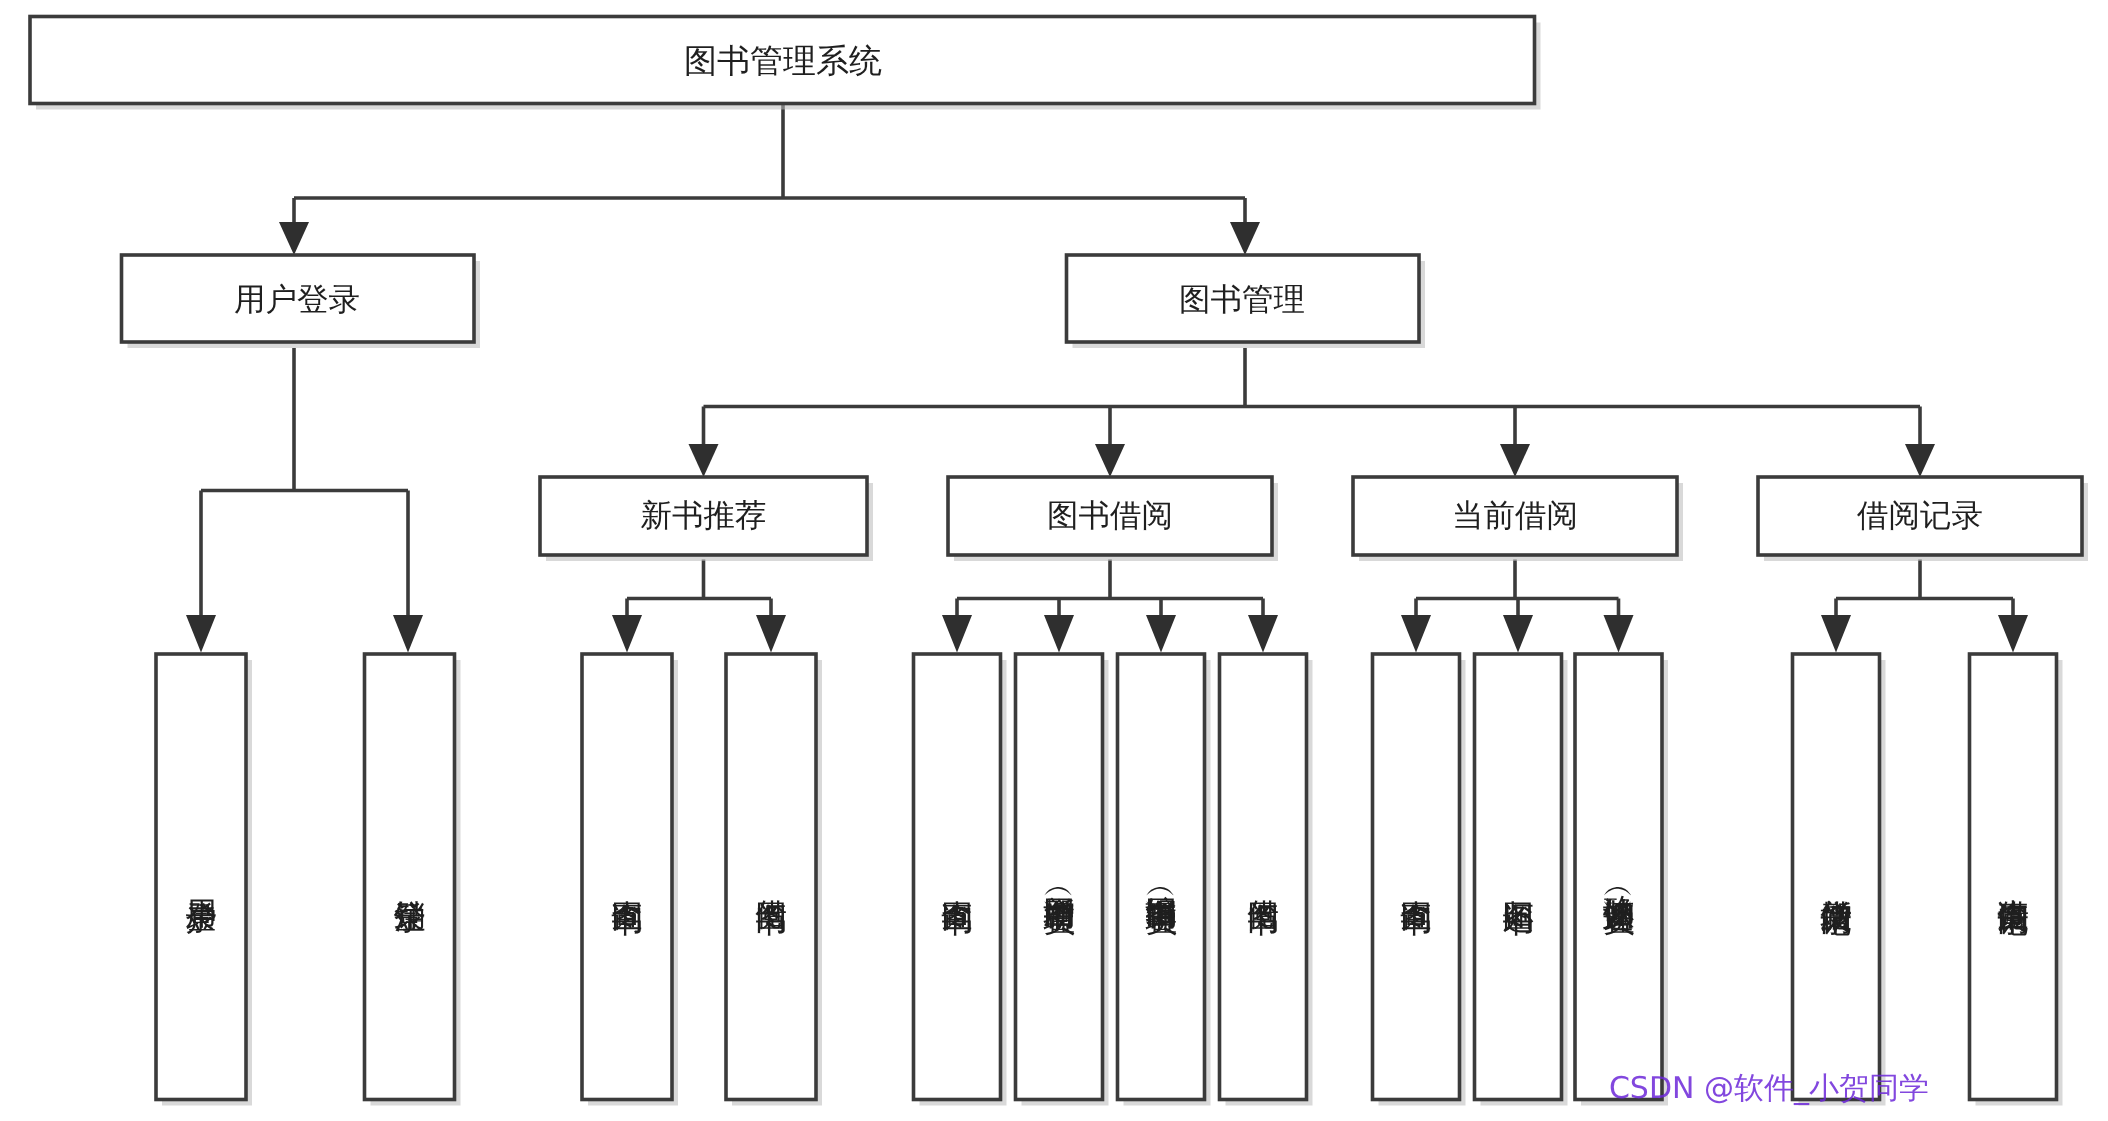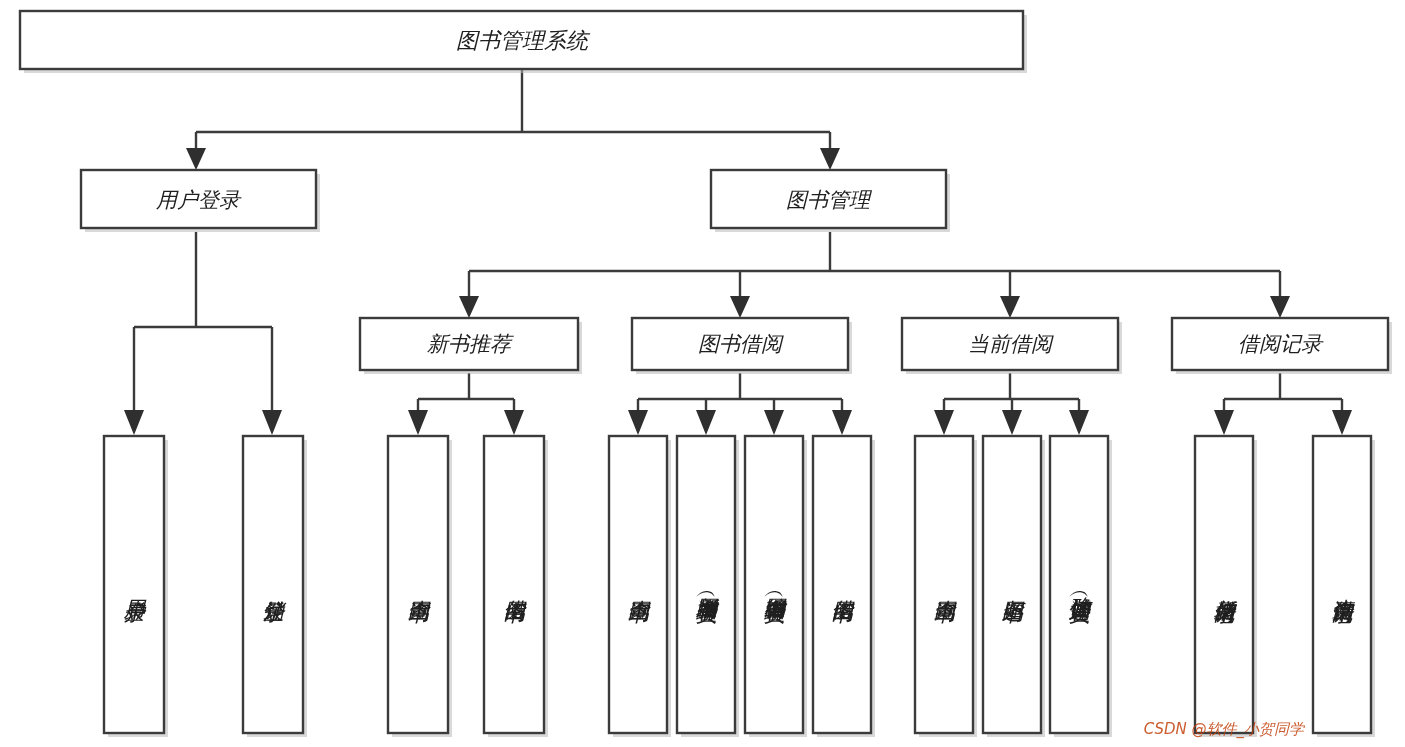--- a/index.html
+++ b/index.html
@@ -12,21 +12,20 @@
     height: 747px;
     font-family: "DejaVu Sans", "Liberation Sans", sans-serif;
     overflow: hidden;
     position: relative;
   }
   #diagram-root {
     position: absolute;
     left: 0; top: 0;
     width: 1306px;
     height: 747px;
-    font-style: italic;
   }
   svg.flowchart {
     display: block;
     width: 1405px;
     height: 747px;
   }
   .node-box {
     fill: #ffffff;
     stroke: #3b3b3b;
     stroke-width: 2.4;
@@ -69,25 +68,25 @@
     color: #1f1f1f;
     display: flex;
     align-items: center;
     justify-content: center;
     letter-spacing: 1px;
     white-space: nowrap;
     pointer-events: none;
   }
   .watermark {
     position: absolute;
-    right: 2px;
+    right: 20px;
     bottom: 8px;
     font-family: "DejaVu Sans", "Liberation Sans", sans-serif;
-    font-size: 15px;
-    color: #c2410c;
+    font-size: 20px;
+    color: #6d28d9;
     opacity: 0.85;
     white-space: nowrap;
   }
 </style>
 </head>
 <body>
 
 <div id="diagram-root">
 
   <svg class="flowchart" viewBox="0 0 1405 747" xmlns="http://www.w3.org/2000/svg">

